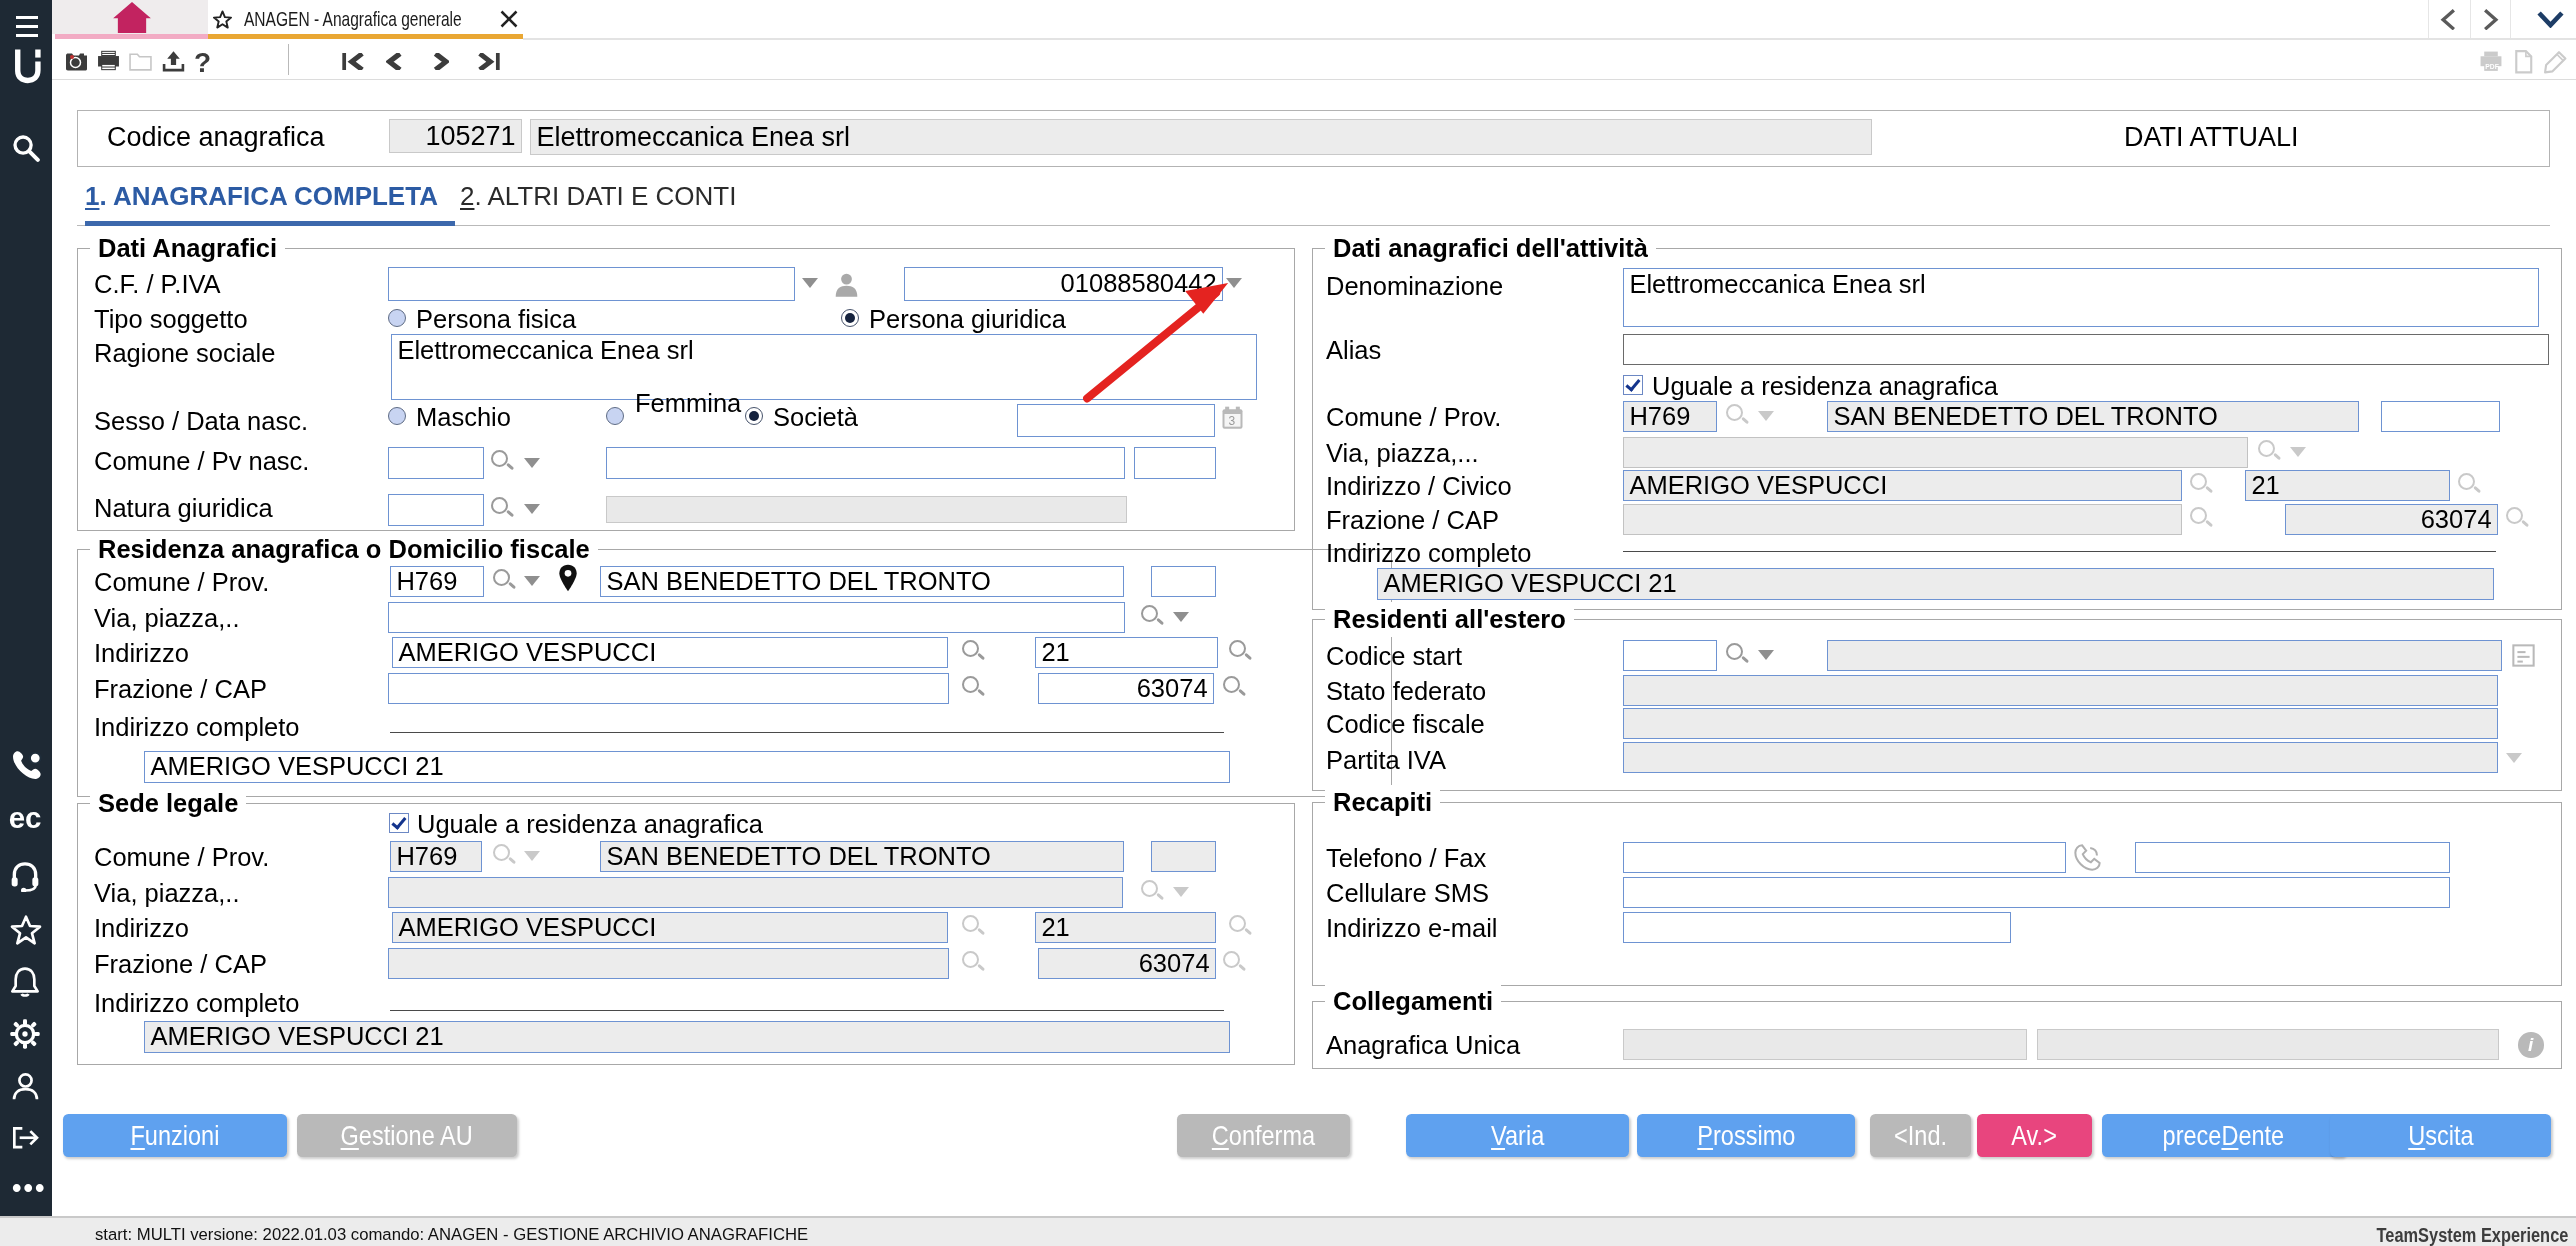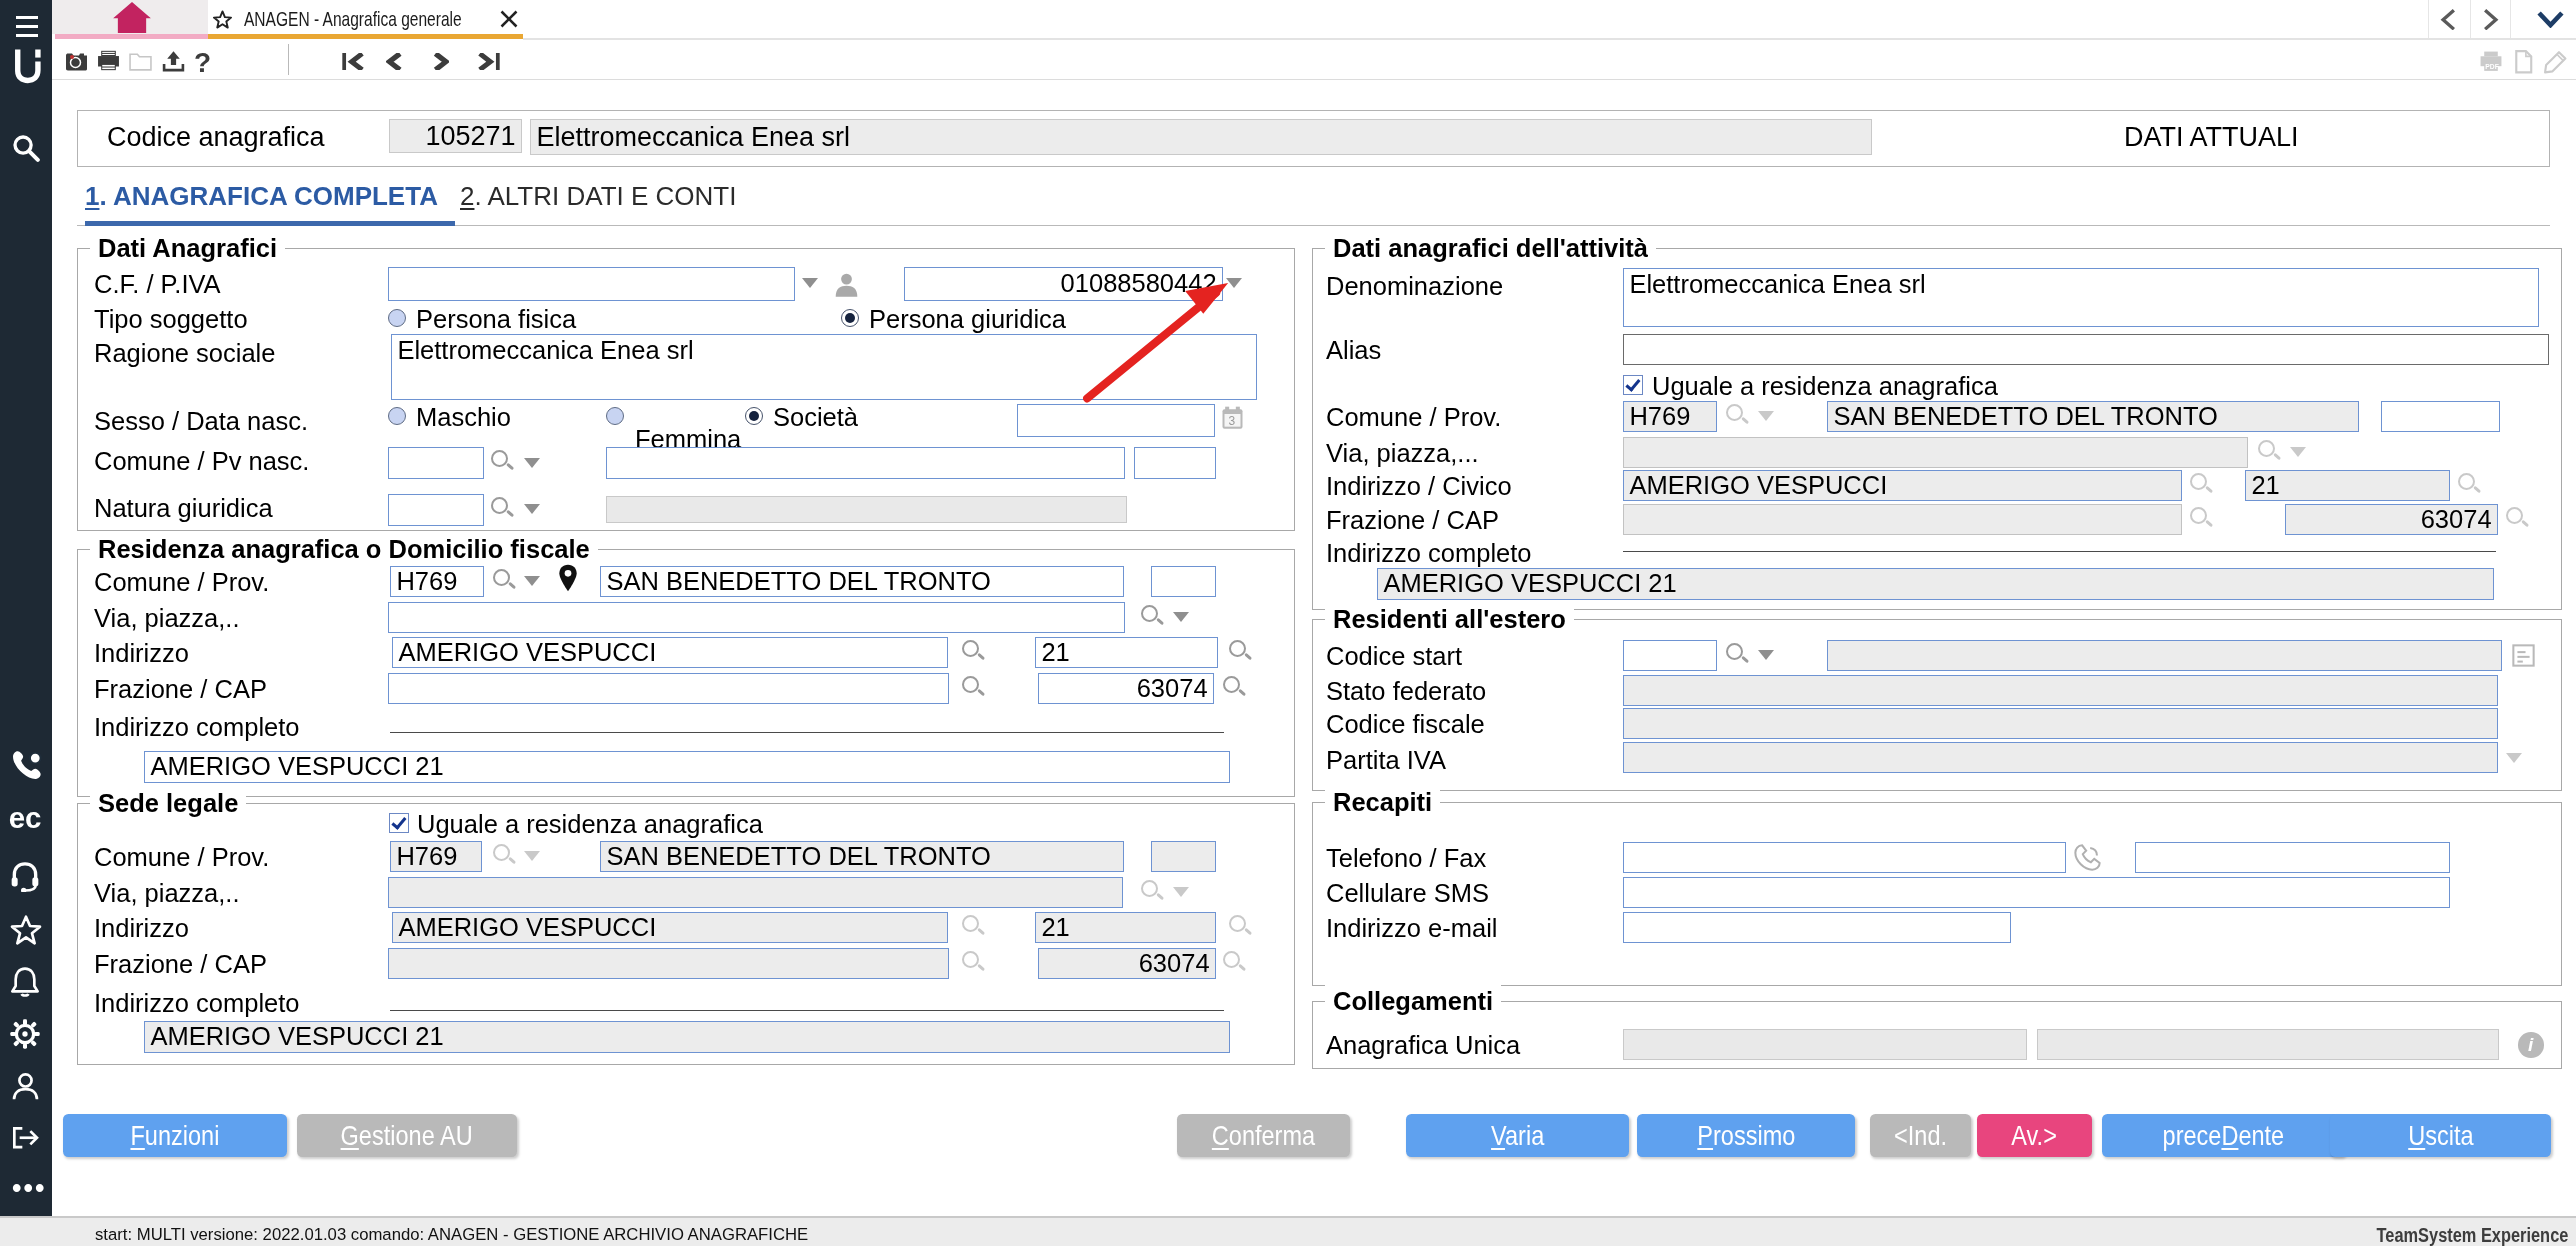--- a/index.html
+++ b/index.html
@@ -210,21 +210,21 @@
 <div class="rad" style="left:388px;top:309px"></div>
 <div class="lbl" style="left:416px;top:303px">Persona fisica</div>
 <div class="rad on" style="left:841px;top:309px"></div>
 <div class="lbl" style="left:869px;top:303px">Persona giuridica</div>
 <div class="lbl" style="left:94px;top:337px">Ragione sociale</div>
 <div class="inp" style="left:391px;top:334px;width:866px;height:66px;align-items:flex-start;padding-top:2.7px">Elettromeccanica Enea srl</div>
 <div class="lbl" style="left:94px;top:405px">Sesso / Data nasc.</div>
 <div class="rad" style="left:388px;top:407px"></div>
 <div class="lbl" style="left:416px;top:401px">Maschio</div>
 <div class="rad" style="left:606px;top:407px"></div>
-<div class="lbl" style="left:635px;top:423px">Femmina</div>
+<div class="lbl" style="left:635px;top:387px">Femmina</div>
 <div class="rad on" style="left:745px;top:407px"></div>
 <div class="lbl" style="left:773px;top:401px">Società</div>
 <div class="inp" style="left:1017px;top:404px;width:198px;height:33px"></div>
 <svg class="ab" style="left:1221px;top:406px" width="23" height="24" viewBox="0 0 34 36">
  <rect x="2" y="5" width="30" height="29" rx="3" fill="#b9b9b9"></rect>
  <rect x="6" y="1" width="6" height="8" fill="#b9b9b9"></rect>
  <rect x="22" y="1" width="6" height="8" fill="#b9b9b9"></rect>
  <rect x="5" y="12" width="24" height="19" fill="#fff" opacity="0.85"></rect>
  <text x="11" y="29" font-size="18" fill="#9a9a9a" font-family="Liberation Sans">3</text>
 </svg>
@@ -233,21 +233,21 @@
 <div class="mag" style="left:490px;top:449px"></div>
 <div class="tri" style="left:524px;top:458px"></div>
 <div class="inp" style="left:606px;top:447px;width:519px;height:32px"></div>
 <div class="inp" style="left:1134px;top:447px;width:82px;height:32px"></div>
 <div class="lbl" style="left:94px;top:492px">Natura giuridica</div>
 <div class="inp" style="left:388px;top:494px;width:96px;height:32px"></div>
 <div class="mag" style="left:490px;top:496px"></div>
 <div class="tri" style="left:524px;top:504px"></div>
 <div class="inp dis" style="left:606px;top:496px;width:521px;height:27px"></div>
 
-<div class="fs" style="left:77px;top:549px;width:1218px;height:248px">
+<div class="fs" style="left:77px;top:549px;width:1315px;height:248px">
  <div class="leg">Residenza anagrafica o Domicilio fiscale</div>
 </div>
 <div class="lbl" style="left:94px;top:566px">Comune / Prov.</div>
 <div class="inp" style="left:390px;top:566px;width:94px;height:31px">H769</div>
 <div class="mag" style="left:492px;top:568px"></div>
 <div class="tri" style="left:524px;top:576px"></div>
 <svg class="ab" style="left:558px;top:564px" width="20" height="28" viewBox="0 0 30 42">
  <path d="M15 1 C7 1 2 7 2 14 C2 23 15 41 15 41 C15 41 28 23 28 14 C28 7 23 1 15 1 Z" fill="#111"></path>
  <circle cx="15" cy="14" r="5" fill="#fff"></circle>
 </svg>

